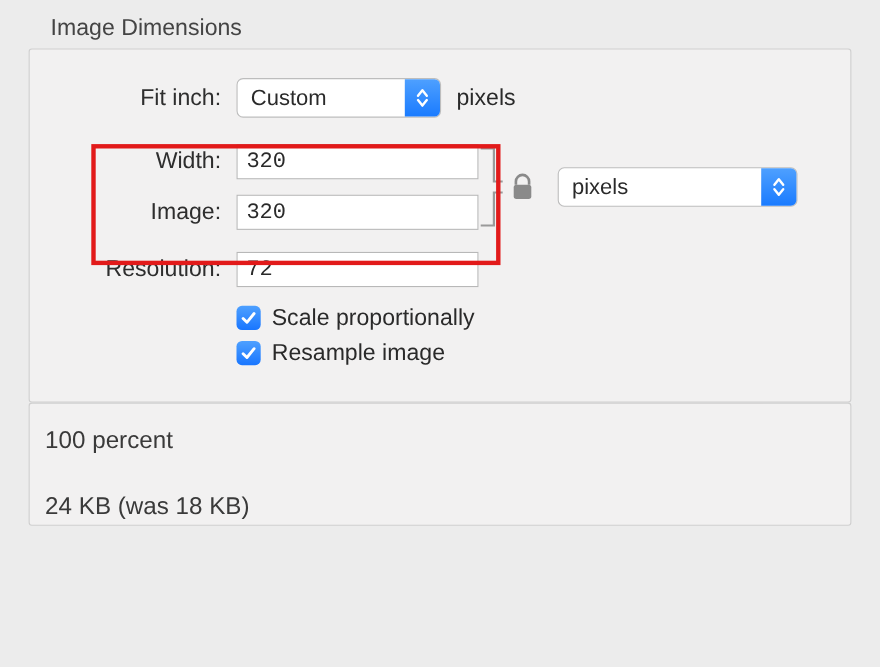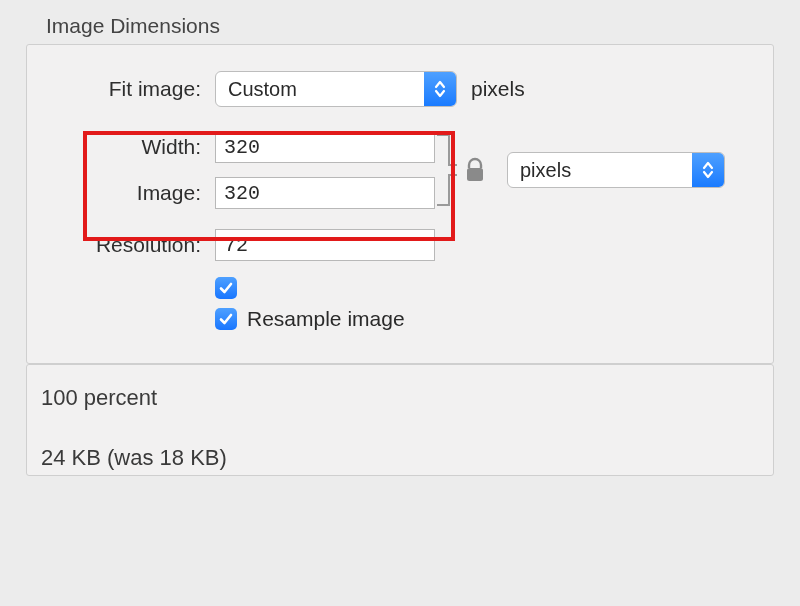--- a/index.html
+++ b/index.html
@@ -30,22 +30,22 @@
 
 <div class="dialog">
 
   <div class="group-label">Image Dimensions</div>
 
   <div class="panel">
 
     <div class="highlight-box" style="left:56px;top:86px;width:372px;height:110px"></div>
 
     <div class="row">
-      <div class="lbl">Fit image:</div>
-      <div class="select" style="width:242px">
+      <div class="lbl">Fit inch:</div>
+      <div class="select" style="width:186px">
         <span>Custom</span>
         <span class="select-btn">
           <svg width="14" height="20" viewBox="0 0 14 20">
               <path d="M3 8 L7 3 L11 8 M3 12 L7 17 L11 12" stroke="#fff" stroke-width="2.2" fill="none" stroke-linecap="round" stroke-linejoin="round"></path>
             </svg>
         </span>
       </div>
       <div class="after-text">pixels</div>
     </div>
 
@@ -88,20 +88,21 @@
       <div style="width:72px"></div>
     </div>
 
     <div style="margin-left:164px;margin-top:6px">
       <div class="checkbox-row">
         <span class="checkbox">
           <svg width="16" height="16" viewBox="0 0 16 16">
               <path d="M3 8.5 L6.5 12 L13 4" stroke="#fff" stroke-width="2.6" fill="none" stroke-linecap="round" stroke-linejoin="round"></path>
             </svg>
         </span>
+        <span class="checkbox-label">Scale proportionally</span>
       </div>
       <div class="checkbox-row">
         <span class="checkbox">
           <svg width="16" height="16" viewBox="0 0 16 16">
               <path d="M3 8.5 L6.5 12 L13 4" stroke="#fff" stroke-width="2.6" fill="none" stroke-linecap="round" stroke-linejoin="round"></path>
             </svg>
         </span>
         <span class="checkbox-label">Resample image</span>
       </div>
     </div>

